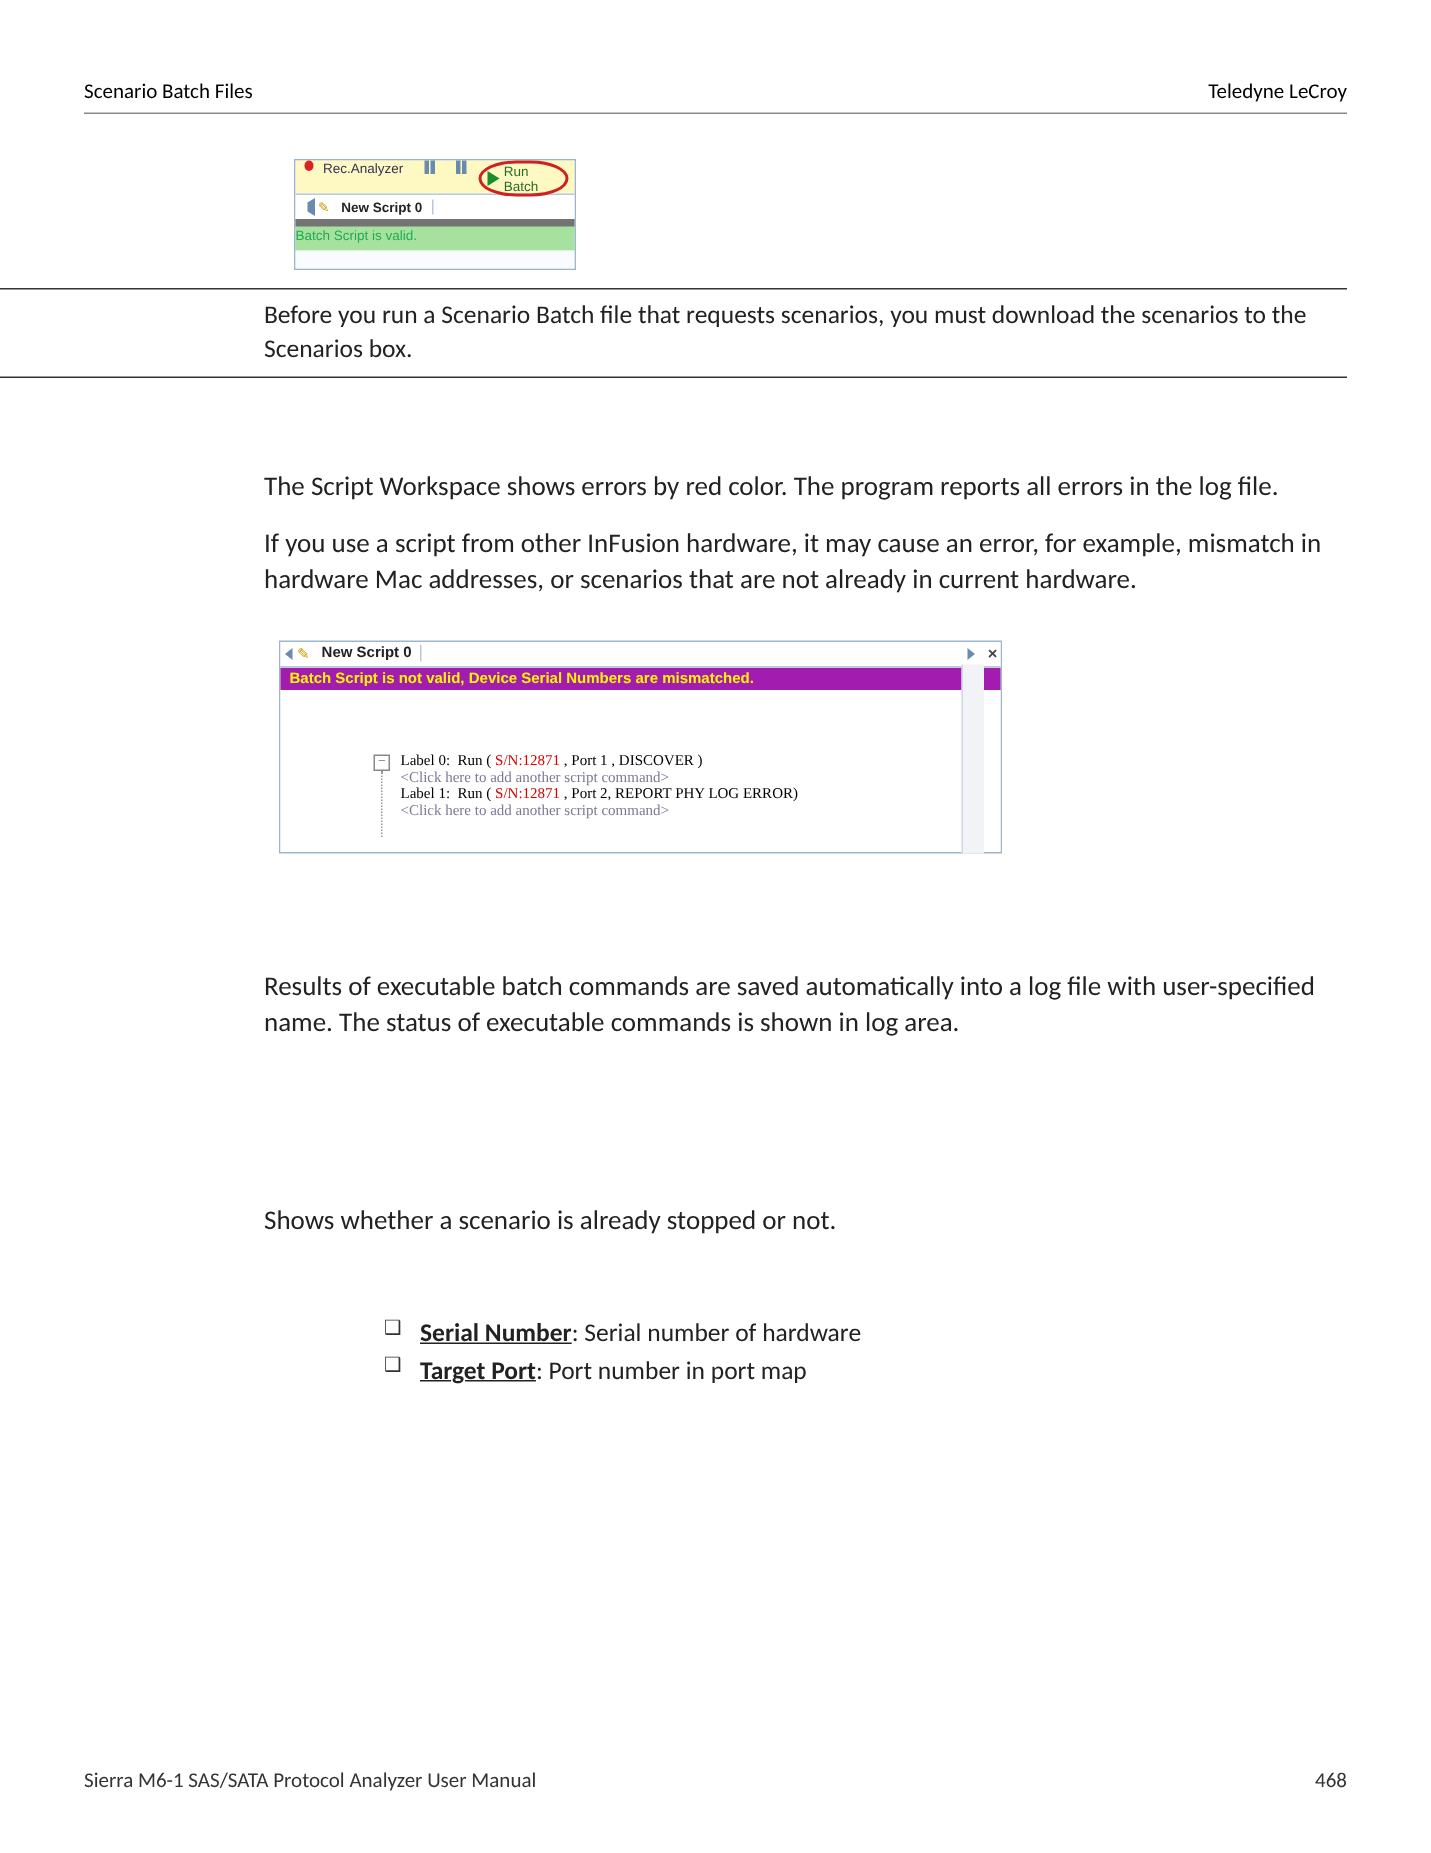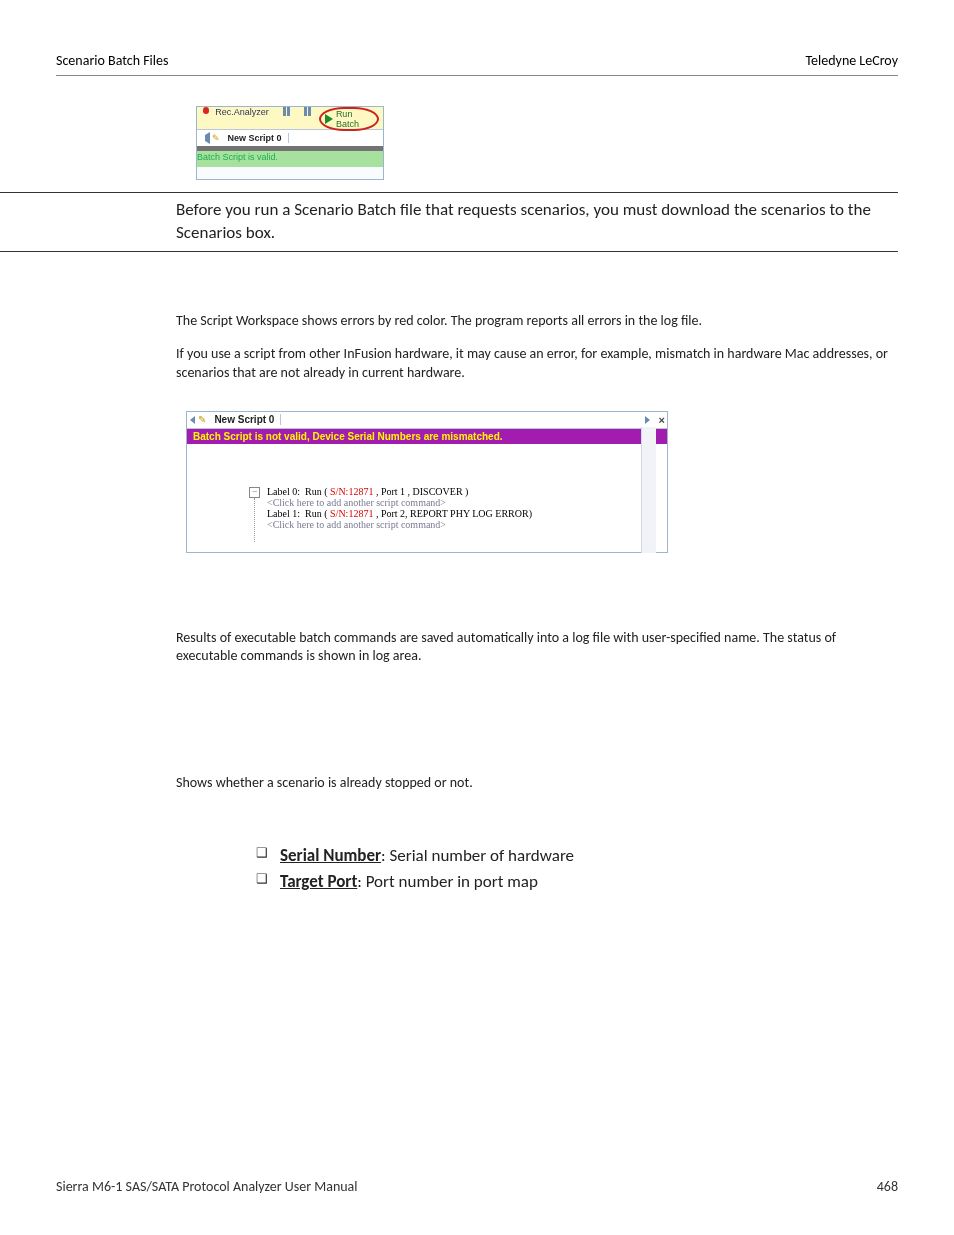--- a/index.html
+++ b/index.html
@@ -32,21 +32,21 @@
     display: flex;
     justify-content: space-between;
     font-size: 14px;
     color: #333;
   }
   .content {
     margin-left: 120px;
     margin-right: 10px;
   }
   p.body {
-    font-size: 14px;
+    font-size: 18px;
     line-height: 1.35;
     margin: 14px 0;
   }
   .note-wrap {
     border-top: 1px solid #333;
     border-bottom: 1px solid #333;
     margin-left: -56px;
     margin-right: 0;
     padding: 6px 0 6px 56px;
   }

